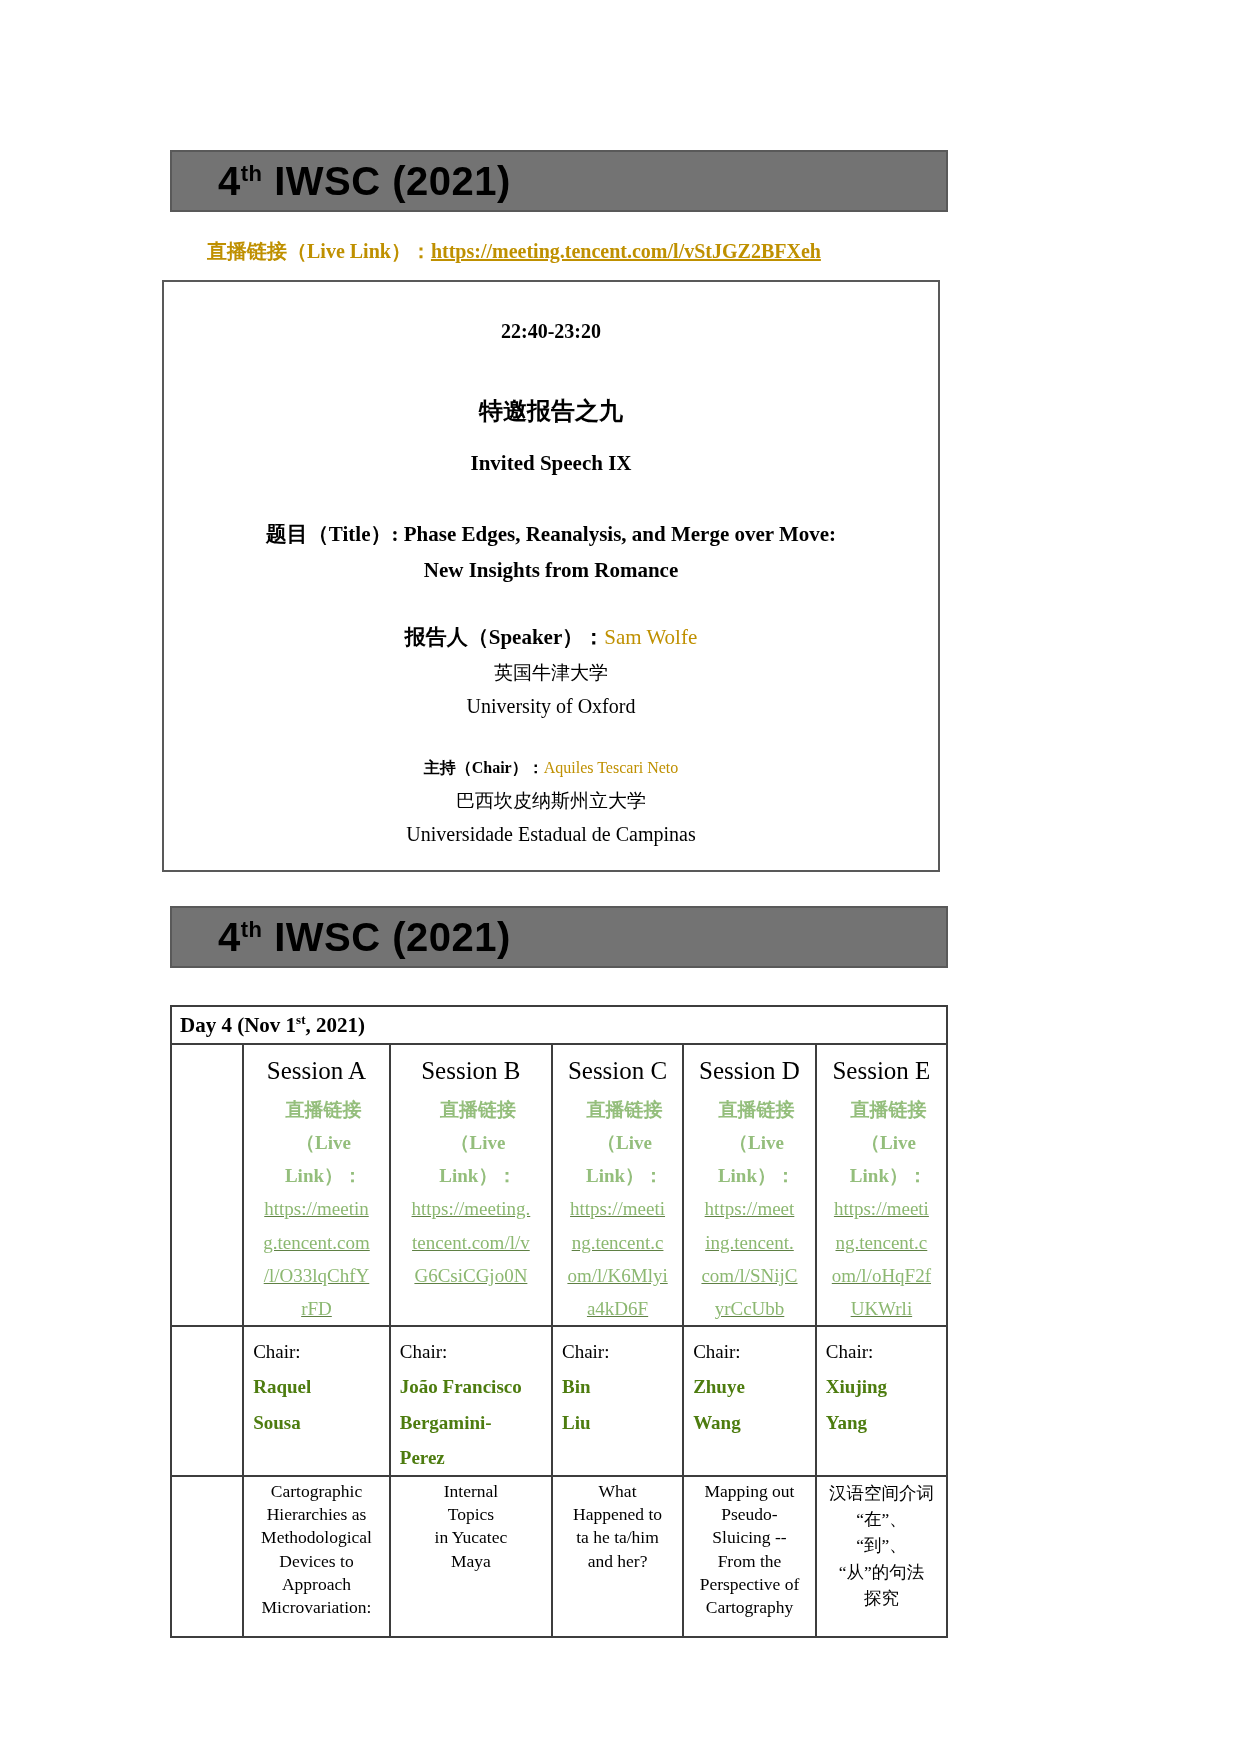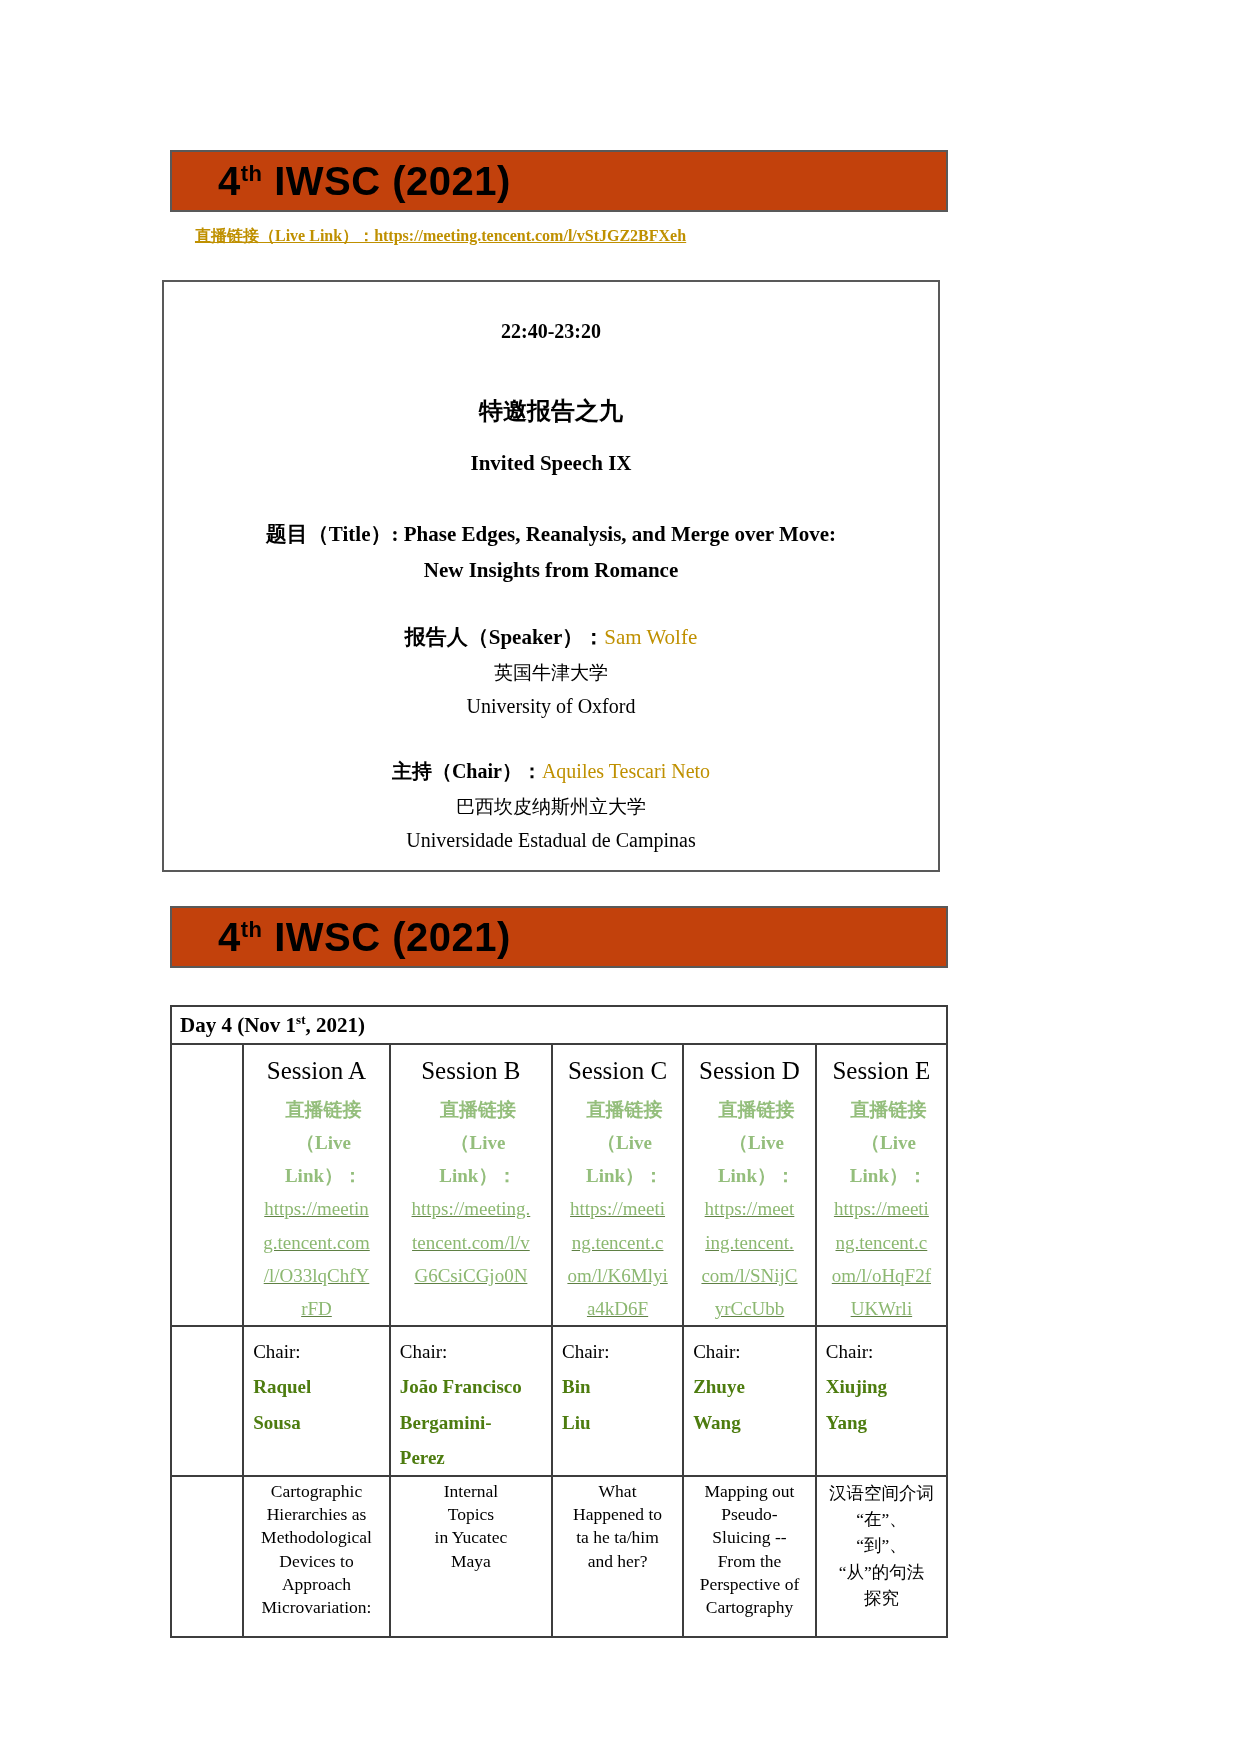--- a/index.html
+++ b/index.html
@@ -4,54 +4,54 @@
 <style>
   html,body { margin:0; padding:0; }
   body {
     width:1240px; height:1755px; background:#ffffff; position:relative;
     font-family:"Liberation Serif", serif; color:#000; overflow:hidden;
   }
 
   
   .hdr-box {
     position:absolute; left:170px; width:774px; height:58px;
-    border:2px solid #595959; background:#c2410c; display:flex; align-items:center;
+    border:2px solid #595959; background:#737373; display:flex; align-items:center;
   }
   #hdr1 { top:150px; }
   #hdr2 { top:906px; }
   .hdr-title {
     font-family:"Liberation Sans", sans-serif; font-weight:bold;
     font-size:40px; padding-left:46px; letter-spacing:0.5px; line-height:1;
   }
   .hdr-title sup { font-size:22px; vertical-align:super; }
 
   
   .top-link {
-    position:absolute; left:191px; top:222px; margin:4px;
-    font-size:16px; font-weight:bold; color:#BF9000; white-space:nowrap;text-decoration:underline;
+    position:absolute; left:191px; top:222px; margin:16px;
+    font-size:20px; font-weight:bold; color:#BF9000; white-space:nowrap;
   }
   .top-link a {
     color:#BF9000; text-decoration:underline; cursor:pointer;
   }
 
   
   .speech-box {
     position:absolute; left:162px; top:280px; width:774px; height:588px;
     border:2px solid #595959; background:#fff; text-align:center;
   }
   .speech-box .line { margin:0; }
   .sp-time   { margin-top:38px !important; font-weight:bold; font-size:20px; }
   .sp-zh     { margin-top:52px !important; font-weight:bold; font-size:24px; }
   .sp-en     { margin-top:24px !important; font-weight:bold; font-size:21px; }
   .sp-topic1 { margin-top:44px !important; font-weight:bold; font-size:21px; }
   .sp-topic2 { margin-top:10px !important; font-weight:bold; font-size:21px; }
   .sp-speaker{ margin-top:40px !important; font-size:21px; }
   .sp-affzh  { margin-top:9px  !important; font-size:19px; }
   .sp-affen  { margin-top:9px  !important; font-size:20px; }
-  .sp-chair  { margin-top:40px !important; font-size:20px; }
+  .sp-chair  { margin-top:40px !important; font-size:16px; }
   .bold-black { font-weight:bold; color:#000; }
   .gold-name  { color:#BF9000; font-weight:normal; }
 
   
   .sched {
     position:absolute; left:170px; top:1005px; width:778px;
     border-collapse:collapse; table-layout:fixed;
   }
   .sched td {
     border:2px solid #3d3d3d; padding:0; vertical-align:top; background:#fff;

